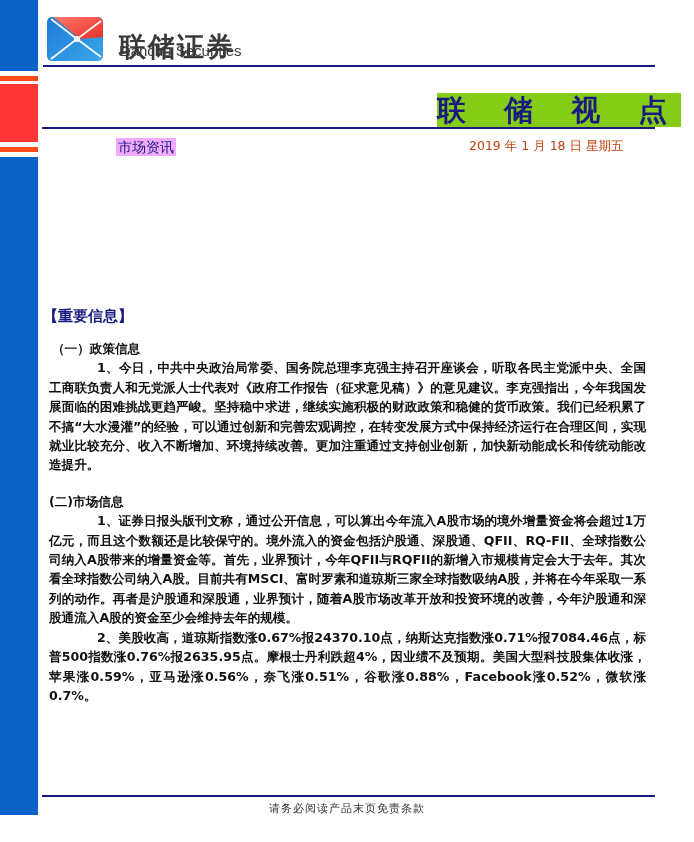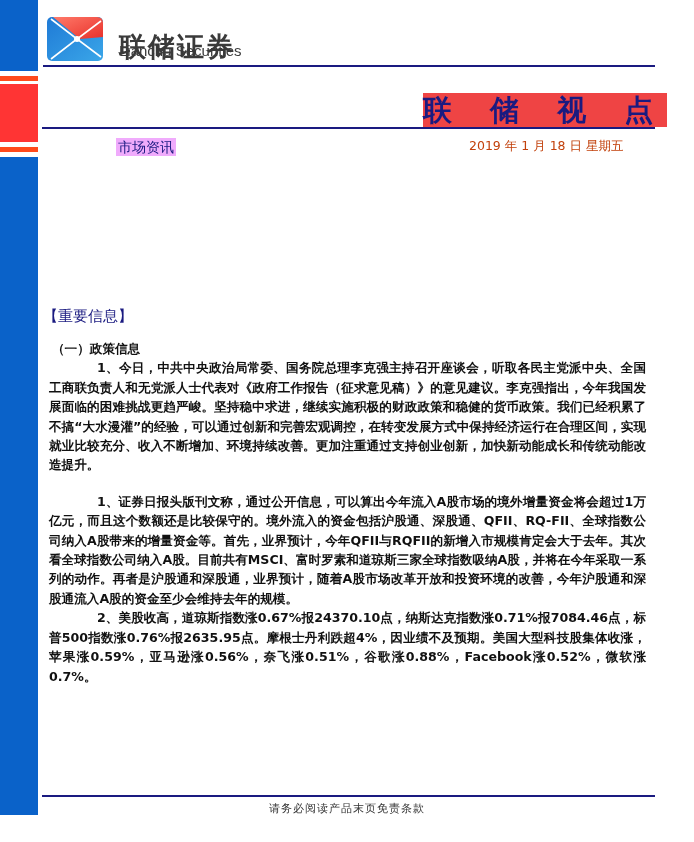--- a/index.html
+++ b/index.html
@@ -20,29 +20,29 @@
   .brand-cn { position:absolute; left:119px; top:32px; font-size:27px; font-weight:bold;
               color:#3a3a3a; letter-spacing:2px; line-height:30px; }
   .brand-en { position:absolute; left:119px; top:44px; font-size:15px; color:#3a3a3a;
               font-family:"Liberation Sans", sans-serif; line-height:14px; }
   .rule-top { position:absolute; left:43px; top:65px; width:612px; height:2px; background:#1a1a80; }
 
   
   .rule-section { position:absolute; left:42px; top:127px; width:613px; height:2px; background:#1a1a80; }
   .section-label { position:absolute; left:116px; top:110px; font-size:14px; font-weight:normal;
                    color:#1a1a80; background:#f0abfc; padding:0 2px; line-height:18px;margin-top:28px; }
-  .column-title { position:absolute; left:423px; top:93px; font-size:29px; font-weight:bold;
-                  color:#1a1a80; letter-spacing:14px; line-height:34px; background:#ef4444; padding-right:0; }
+  .column-title { position:absolute; left:437px; top:93px; font-size:29px; font-weight:bold;
+                  color:#1a1a80; letter-spacing:14px; line-height:34px; background:#84cc16; padding-right:0; }
   .date-line { position:absolute; left:469px; top:138px; font-size:12.5px; font-weight:normal;
                color:#c2410c; line-height:16px; }
 
   
   .content { position:absolute; left:40px; top:306px; width:622px; font-size:12.6px;
              line-height:19.4px; font-weight:bold; color:#111; }
-  .important { color:#1a1a80; font-size:15px; font-weight:normal; line-height:20px; margin-left:3px; }
+  .important { color:#1a1a80; font-size:15px; font-weight:bold; line-height:20px; margin-left:3px; }
   .sub { margin-top:13px; margin-left:12px; }
   .para { text-indent:48px; text-align:justify; margin:0 16px 0 9px; }
   .gap { height:17px; }
   .sub2 { margin-top:0px; margin-left:9px; }
 
   
   .rule-footer { position:absolute; left:42px; top:795px; width:613px; height:2px; background:#1a1a80; }
   .footer-note { position:absolute; left:0; width:694px; top:802px; text-align:center;
                  font-size:11px; color:#333; letter-spacing:1px; line-height:14px; }
 </style>
@@ -86,18 +86,19 @@
 <div class="date-line">2019 年 1 月 18 日  星期五</div>
 
 <div class="content">
   <div class="important">【重要信息】</div>
 
   <div class="sub">（一）政策信息</div>
   <p class="para">1、今日，中共中央政治局常委、国务院总理李克强主持召开座谈会，听取各民主党派中央、全国工商联负责人和无党派人士代表对《政府工作报告（征求意见稿）》的意见建议。李克强指出，今年我国发展面临的困难挑战更趋严峻。坚持稳中求进，继续实施积极的财政政策和稳健的货币政策。我们已经积累了不搞“大水漫灌”的经验，可以通过创新和完善宏观调控，在转变发展方式中保持经济运行在合理区间，实现就业比较充分、收入不断增加、环境持续改善。更加注重通过支持创业创新，加快新动能成长和传统动能改造提升。</p>
 
   <div class="gap"></div>
 
+  <div class="sub2">(二)市场信息</div>
   <p class="para">1、证券日报头版刊文称，通过公开信息，可以算出今年流入A股市场的境外增量资金将会超过1万亿元，而且这个数额还是比较保守的。境外流入的资金包括沪股通、深股通、QFII、RQ-FII、全球指数公司纳入A股带来的增量资金等。首先，业界预计，今年QFII与RQFII的新增入市规模肯定会大于去年。其次看全球指数公司纳入A股。目前共有MSCI、富时罗素和道琼斯三家全球指数吸纳A股，并将在今年采取一系列的动作。再者是沪股通和深股通，业界预计，随着A股市场改革开放和投资环境的改善，今年沪股通和深股通流入A股的资金至少会维持去年的规模。</p>
   <p class="para">2、美股收高，道琼斯指数涨0.67%报24370.10点，纳斯达克指数涨0.71%报7084.46点，标普500指数涨0.76%报2635.95点。摩根士丹利跌超4%，因业绩不及预期。美国大型科技股集体收涨，苹果涨0.59%，亚马逊涨0.56%，奈飞涨0.51%，谷歌涨0.88%，Facebook涨0.52%，微软涨0.7%。</p>
 </div>
 
 <div class="rule-footer"></div>
 <div class="footer-note">请务必阅读产品末页免责条款</div>
 
 </body></html>

